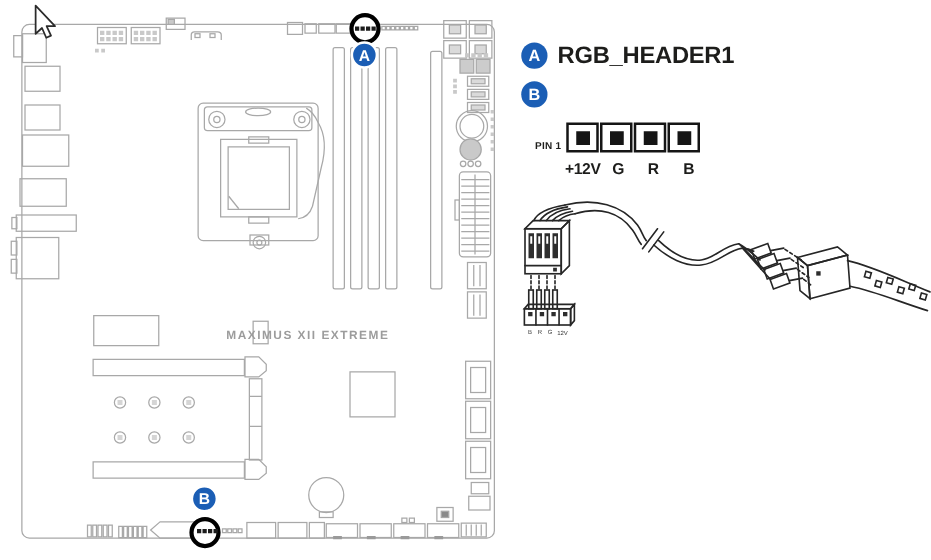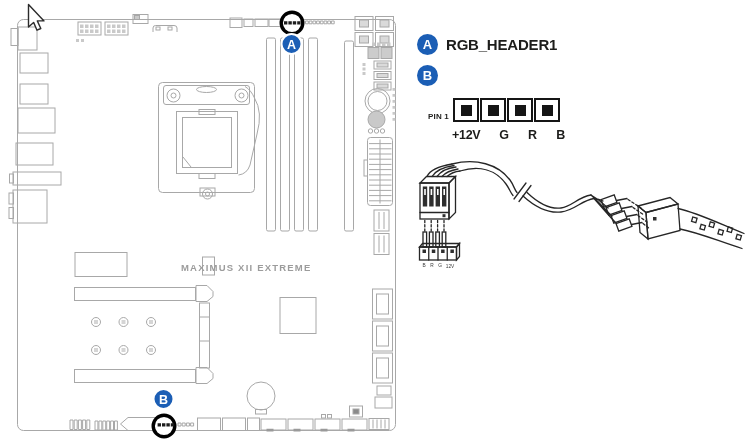--- a/index.html
+++ b/index.html
@@ -6,28 +6,28 @@
   .screen{position:relative;width:745px;height:448px;background:#fff;overflow:hidden;
           font-family:"Liberation Sans",sans-serif;color:#1d1d1b;}
   svg{position:absolute;display:block;}
   .board{left:0;top:0;}
   .cable{left:410px;top:156px;}
   .legend-row{position:absolute;left:417px;display:flex;align-items:center;}
   .legend-row.a{top:34px;}
   .legend-row.b{top:64.5px;}
   .marker-badge{width:21px;height:21px;border-radius:50%;background:#1b5eb5;color:#fff;
     display:flex;align-items:center;justify-content:center;font-size:13px;font-weight:bold;flex:0 0 auto;}
-  .legend-label{margin-left:8px;font-size:15px;font-weight:bold;letter-spacing:-0.2px;line-height:21px;}
+  .legend-label{margin-left:8px;font-size:19px;font-weight:bold;letter-spacing:-0.2px;line-height:21px;}
   .pin1-label{position:absolute;left:428px;top:112px;font-size:8px;font-weight:600;letter-spacing:.2px;}
   .pin-boxes{position:absolute;left:453px;top:98px;display:flex;}
   .pin-box{width:22px;height:20px;border:2.6px solid #151515;background:#fff;margin-right:1px;
     display:flex;align-items:center;justify-content:center;}
   .pin-square{width:11px;height:11px;background:#151515;}
   .pin-labels{position:absolute;left:452px;top:128px;width:113px;display:flex;}
-  .pin-labels span{flex:1;text-align:right;font-size:12.5px;font-weight:bold;letter-spacing:-0.3px;}
+  .pin-labels span{flex:1;text-align:center;font-size:12.5px;font-weight:bold;letter-spacing:-0.3px;}
 </style>
 </head>
 <body>
 
 <div class="screen">
 
   <svg class="board" width="410" height="448" viewBox="0 0 410 448">
     <g stroke="#a8a8a8" fill="none" stroke-width="1">
 
       <rect x="17.5" y="19.5" width="378" height="411" rx="6" fill="#fff"></rect>

